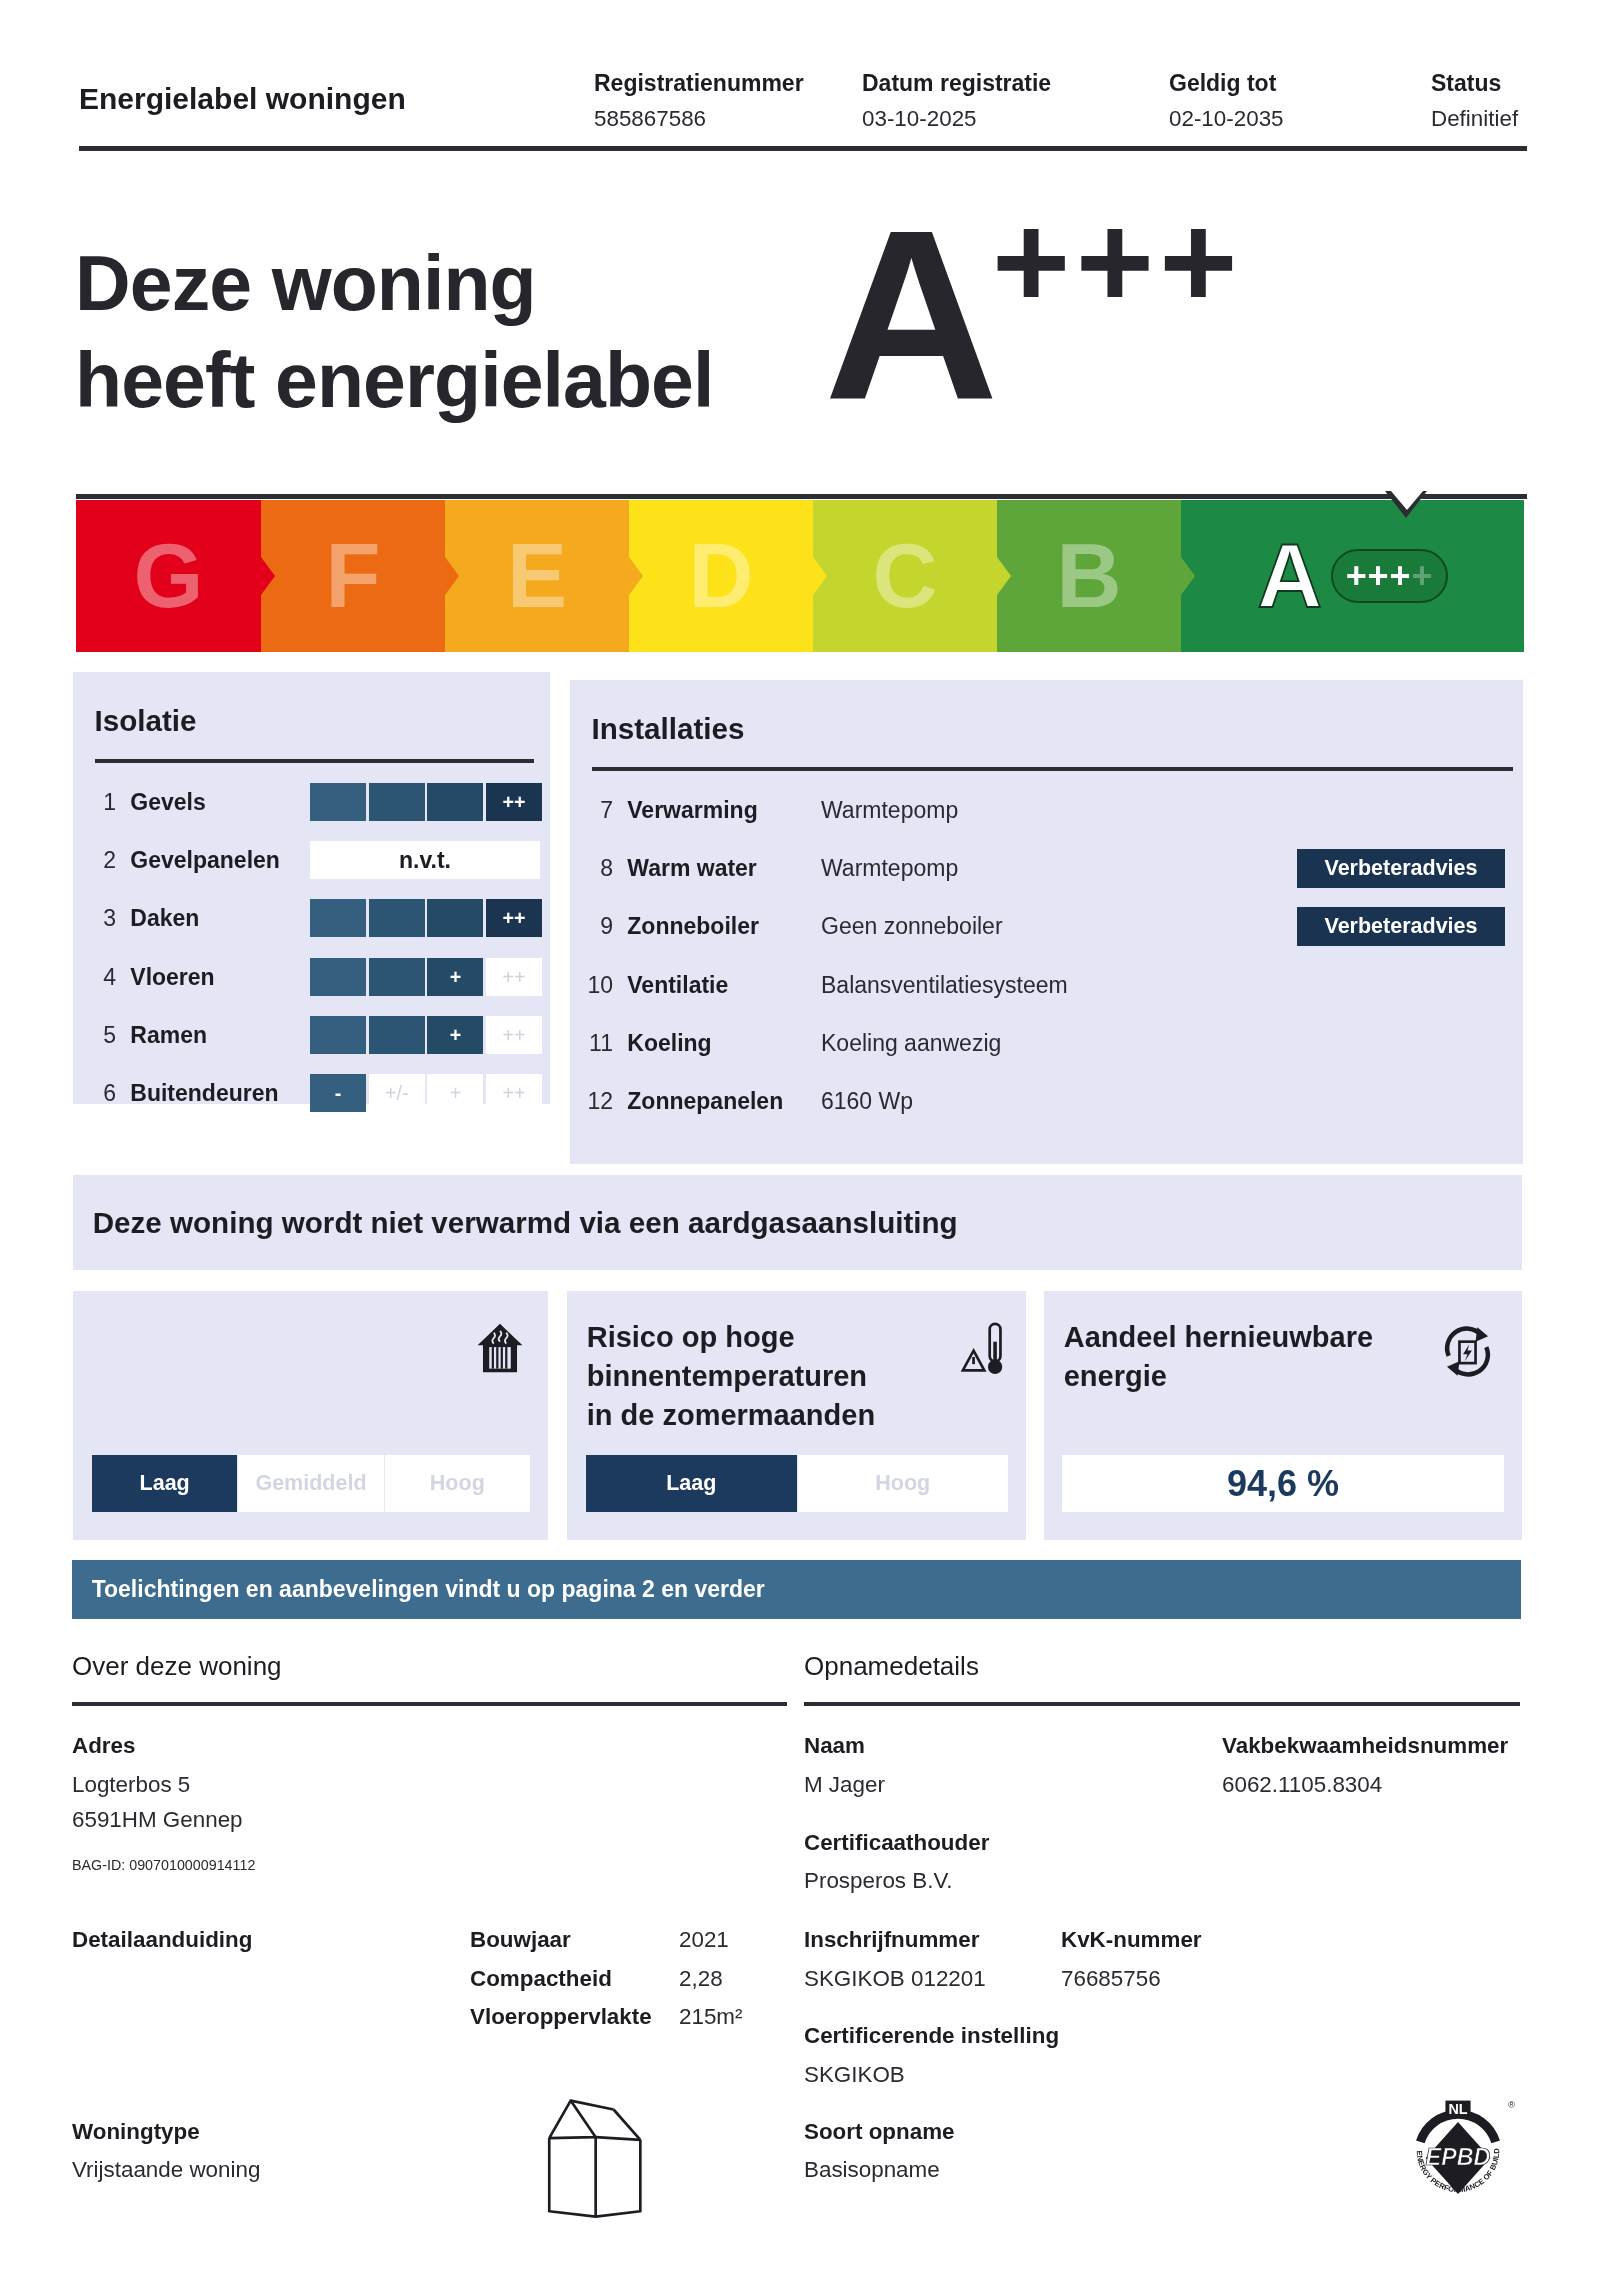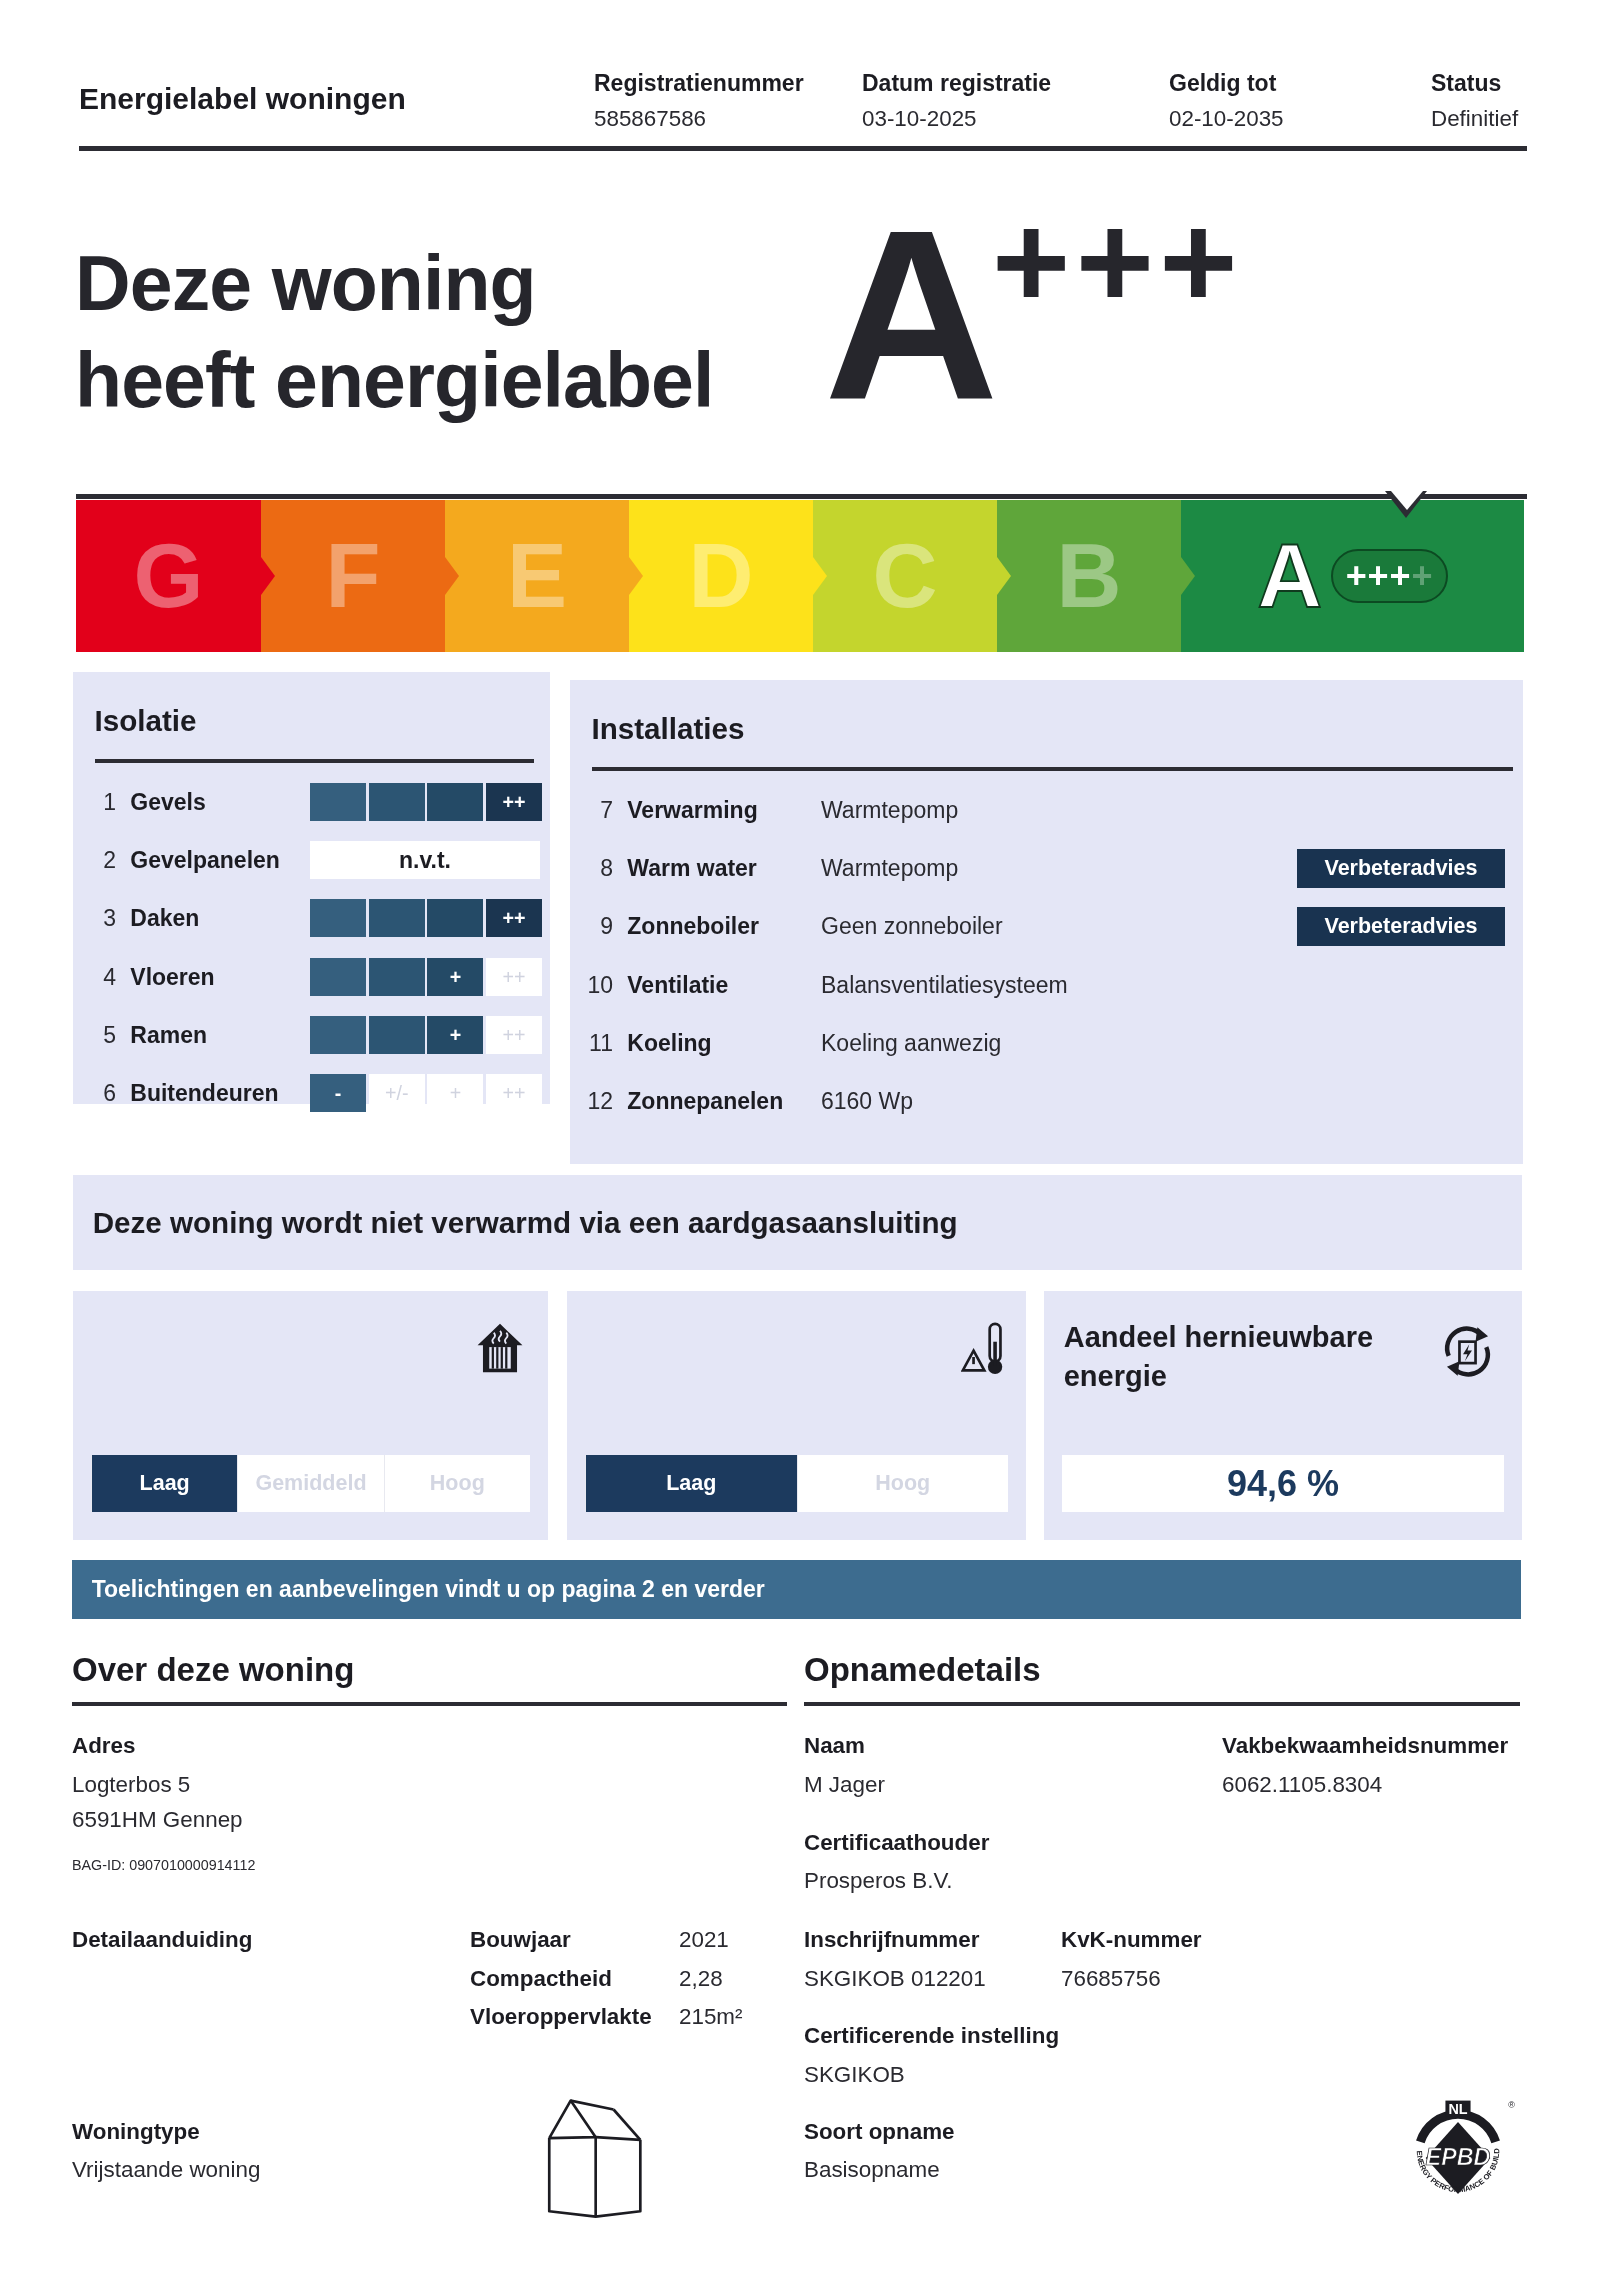--- a/index.html
+++ b/index.html
@@ -55,21 +55,21 @@
   .card-icon { position: absolute; top: 29px; width: 52px; height: 56px; }
   .scale { position: absolute; left: 18px; right: 18px; top: 164px; height: 57px; display: flex; background: #fff; }
   .scale div { flex: 1; display: flex; align-items: center; justify-content: center; font-size: 21.5px; font-weight: bold; color: #d3d6e2; border-left: 0.9px solid #e8e9f0; }
   .scale .on { background: #1c3a5e; color: #fff; }
   .pct { position: absolute; left: 18px; right: 18px; top: 164px; height: 57px; background: #fff; display: flex; align-items: center; justify-content: center; font-size: 36px; font-weight: bold; color: #1c3a5e; }
 
   
   .info { left: 72px; top: 1560px; width: 1449px; height: 59px; background: #3d6c8f; color: #fff; font-size: 23px; font-weight: bold; display: flex; align-items: center; padding-left: 19.7px; }
 
   
-  .sec-h { font-size: 33px; font-weight: bold; }
+  .sec-h { font-size: 26px; font-weight: normal; }
   .sec-rule { height: 3.6px; background: #2c2c33; }
   .fl { font-size: 22.4px; font-weight: bold; }
   .fv { font-size: 22.4px; color: #2a2a30; }
   .small { font-size: 14.3px; color: #2a2a30; }
 </style>
 </head>
 <body>
 
 <div class="abs hdr-title">Energielabel woningen</div>
 <div class="abs hdr-col" style="left:594px">
@@ -253,20 +253,25 @@
       </g>
   </svg>
   <div class="scale" id="scale-heat">
       <div class="on">Laag</div>
       <div>Gemiddeld</div>
       <div>Hoog</div>
     </div>
 </div>
 
 <div class="abs panel card" style="left:567px; width:459px;">
+  <div class="card-t">
+    <div>Risico op hoge</div>
+    <div>binnentemperaturen</div>
+    <div>in de zomermaanden</div>
+  </div>
   <svg class="card-icon" style="left:394px;" viewBox="0 0 58 62">
     <polygon points="14,34 26,56 2,56" fill="none" stroke="#1c1c22" stroke-width="3"></polygon>
     <line x1="14" y1="41" x2="14" y2="49" stroke="#1c1c22" stroke-width="3"></line>
     <rect x="32" y="4" width="12" height="42" rx="6" fill="none" stroke="#1c1c22" stroke-width="3"></rect>
     <circle cx="38" cy="52" r="8" fill="#1c1c22"></circle>
     <rect x="36" y="24" width="4" height="26" fill="#1c1c22"></rect>
   </svg>
   <div class="scale" id="scale-risk">
       <div class="on">Laag</div>
       <div>Hoog</div>

